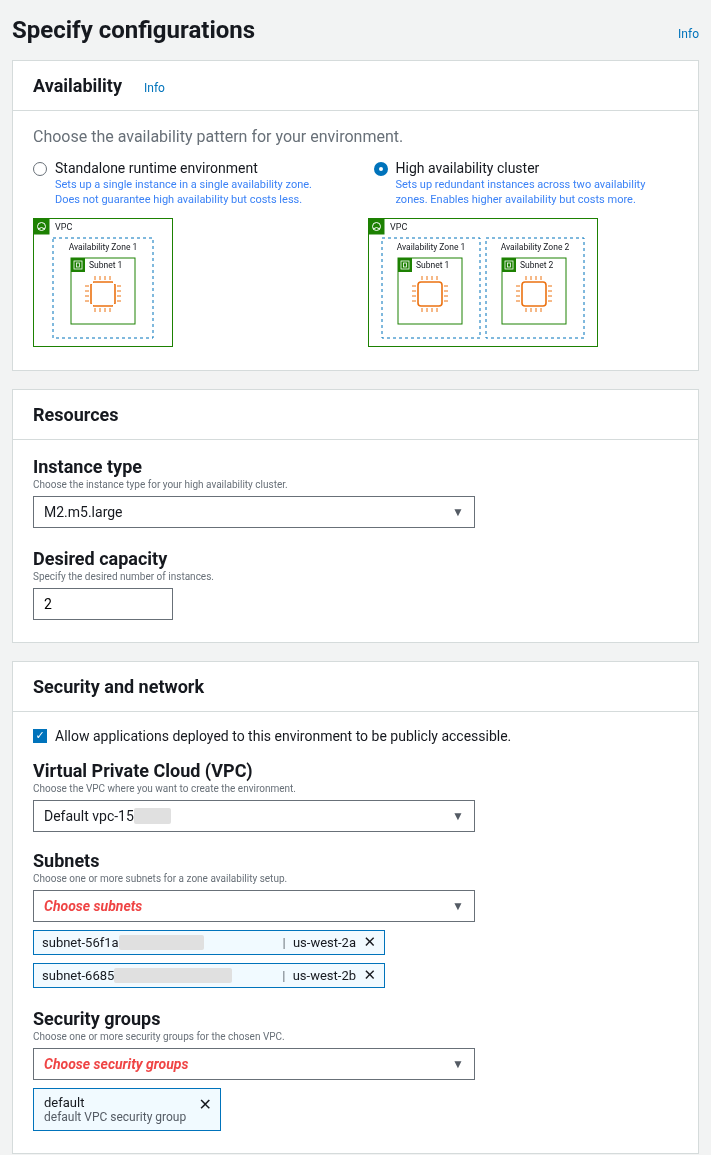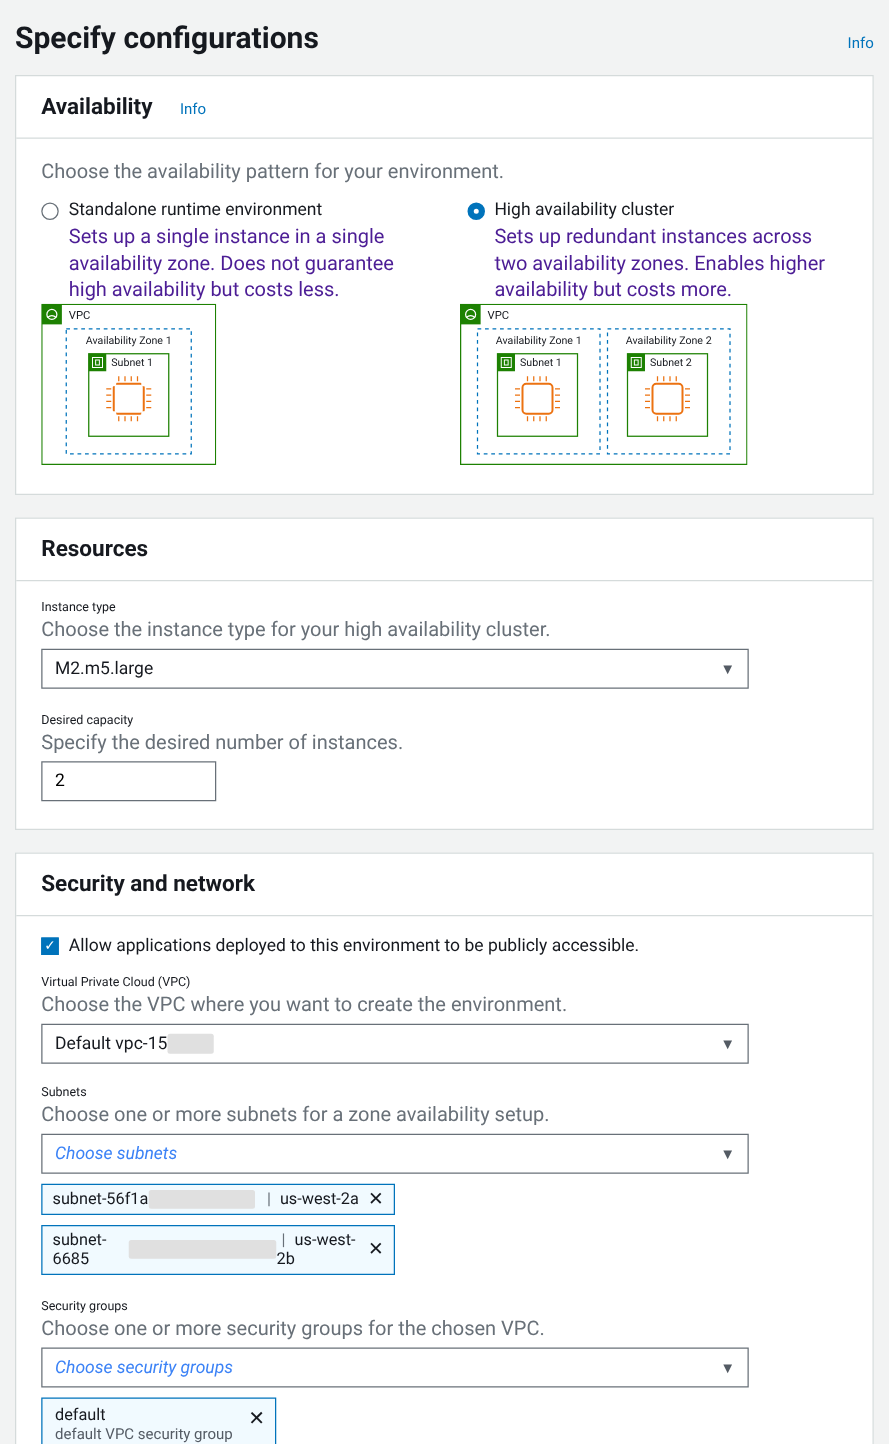--- a/index.html
+++ b/index.html
@@ -49,20 +49,21 @@
   }
   .helper {
     font-size: 16px;
     color: #687078;
     margin: 0 0 14px 0;
   }
   .radio-row {
     display: flex;
     gap: 36px;
     align-items: flex-start;
+    margin-bottom: 10px;
     justify-content: center;
   }
   .radio-option {
     flex: 1;
     display: flex;
     gap: 8px;
     align-items: flex-start;
     cursor: pointer;
   }
   .radio-circle {
@@ -81,61 +82,61 @@
     border-radius: 50%;
     width: 14px;
     height: 14px;
   }
   .radio-label-box .title {
     font-size: 14px;
     font-weight: 400;
     margin-bottom: 2px;
   }
   .radio-label-box .desc {
-    font-size: 16px;
-    color: #4c1d95;
+    font-size: 11px;
+    color: #3b82f6;
     line-height: 1.35;
   }
   .diagram-row {
     display: flex;
     gap: 24px;
   }
   .diagram {
     flex: 1;
   }
   .diagram svg {
     display: block;
   }
   .form-group {
     margin-bottom: 18px;
   }
   .form-group:last-child { margin-bottom: 0; margin-top: 20px; }
   .form-label {
+    font-size: 18px;
+    font-weight: 700;
+    margin-bottom: 2px;
+  }
+  .form-hint {
     font-size: 10px;
-    font-weight: 400;
-    margin-bottom: 2px;
-  }
-  .form-hint {
-    font-size: 16px;
     color: #687078;
     margin-bottom: 6px;
   }
   .select-box {
     height: 32px;
     border: 1px solid #687078;
     display: flex;
     align-items: center;
     justify-content: space-between;
     padding: 0 10px;
     background: #fff;
     cursor: pointer;
-    width: 566px;
+    width: 442px;
     max-width: 100%;
   }
-  .select-box .placeholder { color: #3b82f6; font-style: italic; }
+  .select-box .placeholder { color: #ef4444; font-style: italic; font-weight: bold; }
   .select-caret {
     font-size: 12px;
     color: #545b64;
   }
   .text-input {
     height: 32px;
     border: 1px solid #687078;
     padding: 0 10px;
     width: 140px;
     font-size: 14px;
@@ -211,21 +212,21 @@
     padding: 0 1px;
   }
   .select-box .value-text .masked {
     display: inline-block;
     background: #e0e0e0;
     color: transparent;
     border-radius: 2px;
     padding: 0 1px;
   }
   .subnet-tokens { display: flex; flex-direction: column; align-items: flex-start; }
-  .subnet-tokens .token { width: 283px; justify-content: flex-start; position: relative; }
+  .subnet-tokens .token { width: 352px; justify-content: flex-start; position: relative; }
   .subnet-tokens .token .x { position: absolute; right: 8px; }
   .subnet-tokens .token .az { margin-left: auto; padding-right: 20px; }
 </style>
 </head>
 <body>
 
 <h1 class="page-title">
   <span>Specify configurations</span>
   <span class="info-link">Info</span>
 </h1>

